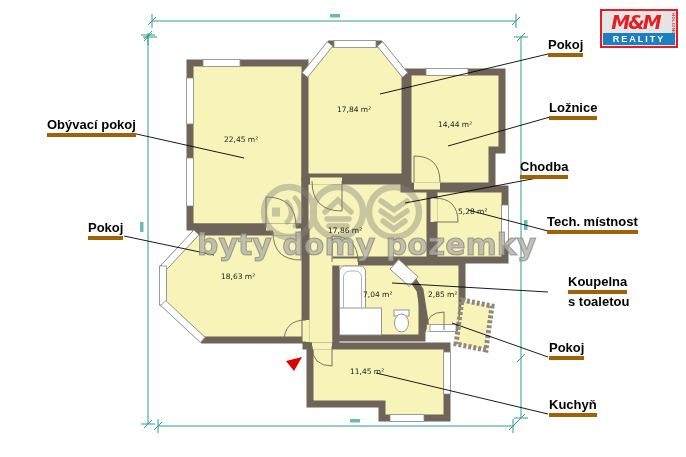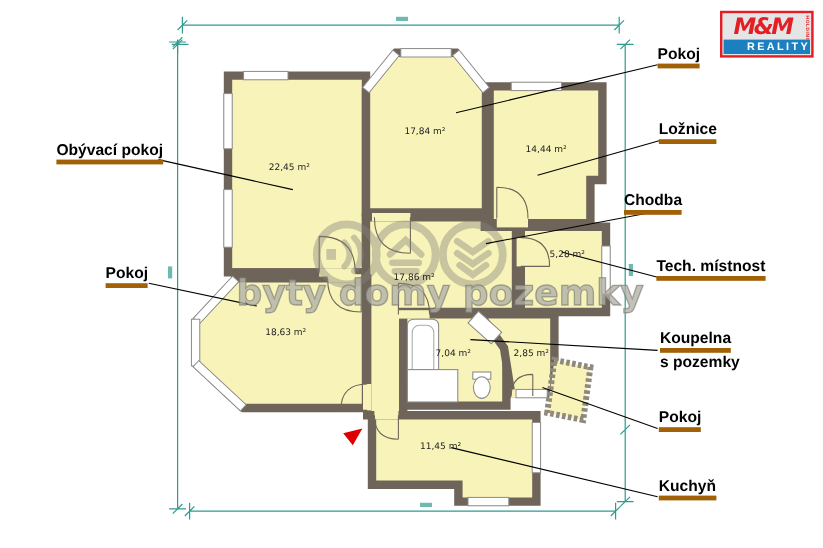--- a/index.html
+++ b/index.html
@@ -18,21 +18,21 @@
           -webkit-text-stroke:1.1px rgba(112,112,104,0.55);white-space:nowrap;margin-left:11px;}
   .logo{position:absolute;left:600px;top:9px;width:78px;height:39px;background:#e5e5e5;
         border:2px solid #e31e24;box-sizing:border-box;}
   .logo-mm{position:absolute;left:0;right:7px;top:0px;text-align:center;
            font-family:"DejaVu Sans",sans-serif;font-weight:bold;font-style:italic;
            font-size:19px;line-height:22px;letter-spacing:-2px;color:#e31e24;}
   .logo-holding{position:absolute;right:0px;top:2px;font-size:4px;color:#e31e24;
                 writing-mode:vertical-rl;letter-spacing:0.5px;font-weight:bold;}
   .logo-reality{position:absolute;left:1px;right:1px;bottom:1px;background:#1b7fc0;
                 color:#fff;font-weight:bold;font-size:9px;line-height:12px;
-                text-align:right;letter-spacing:2px;}
+                text-align:center;letter-spacing:2px;}
 </style>
 </head>
 <body>
 
 <div class="stage">
 
   <svg width="686" height="457" viewBox="0 0 686 457">
 
     <g fill="#f8f4b9" stroke="#6e6459" stroke-width="7" stroke-linejoin="miter">
       <polygon points="190,63 305,63 305,227 190,227"></polygon>
@@ -155,21 +155,21 @@
   <div class="room-area" style="left:458px;top:207px">5,28 m²</div>
   <div class="room-area" style="left:221px;top:272px">18,63 m²</div>
   <div class="room-area" style="left:363px;top:290px">7,04 m²</div>
   <div class="room-area" style="left:428px;top:290px">2,85 m²</div>
   <div class="room-area" style="left:350px;top:367px">11,45 m²</div>
 
   <div class="lbl" style="left:548px;top:37px"><span class="ul">Pokoj</span></div>
   <div class="lbl" style="left:549px;top:100px"><span class="ul">Ložnice</span></div>
   <div class="lbl" style="left:520px;top:159px"><span class="ul">Chodba</span></div>
   <div class="lbl" style="left:547px;top:214px"><span class="ul">Tech. místnost</span></div>
-  <div class="lbl" style="left:550px;top:274px"><span class="ul">Koupelna</span><br><span>s pozemky</span></div>
+  <div class="lbl" style="left:568px;top:274px"><span class="ul">Koupelna</span><br><span>s toaletou</span></div>
   <div class="lbl" style="left:549px;top:340px"><span class="ul">Pokoj</span></div>
   <div class="lbl" style="left:549px;top:397px"><span class="ul">Kuchyň</span></div>
   <div class="lbl" style="left:47px;top:117px"><span class="ul">Obývací pokoj</span></div>
   <div class="lbl" style="left:88px;top:220px"><span class="ul">Pokoj</span></div>
 
   <div class="logo">
     <div class="logo-mm">M&amp;M</div>
     <div class="logo-holding">HOLDING</div>
     <div class="logo-reality">REALITY</div>
   </div>

